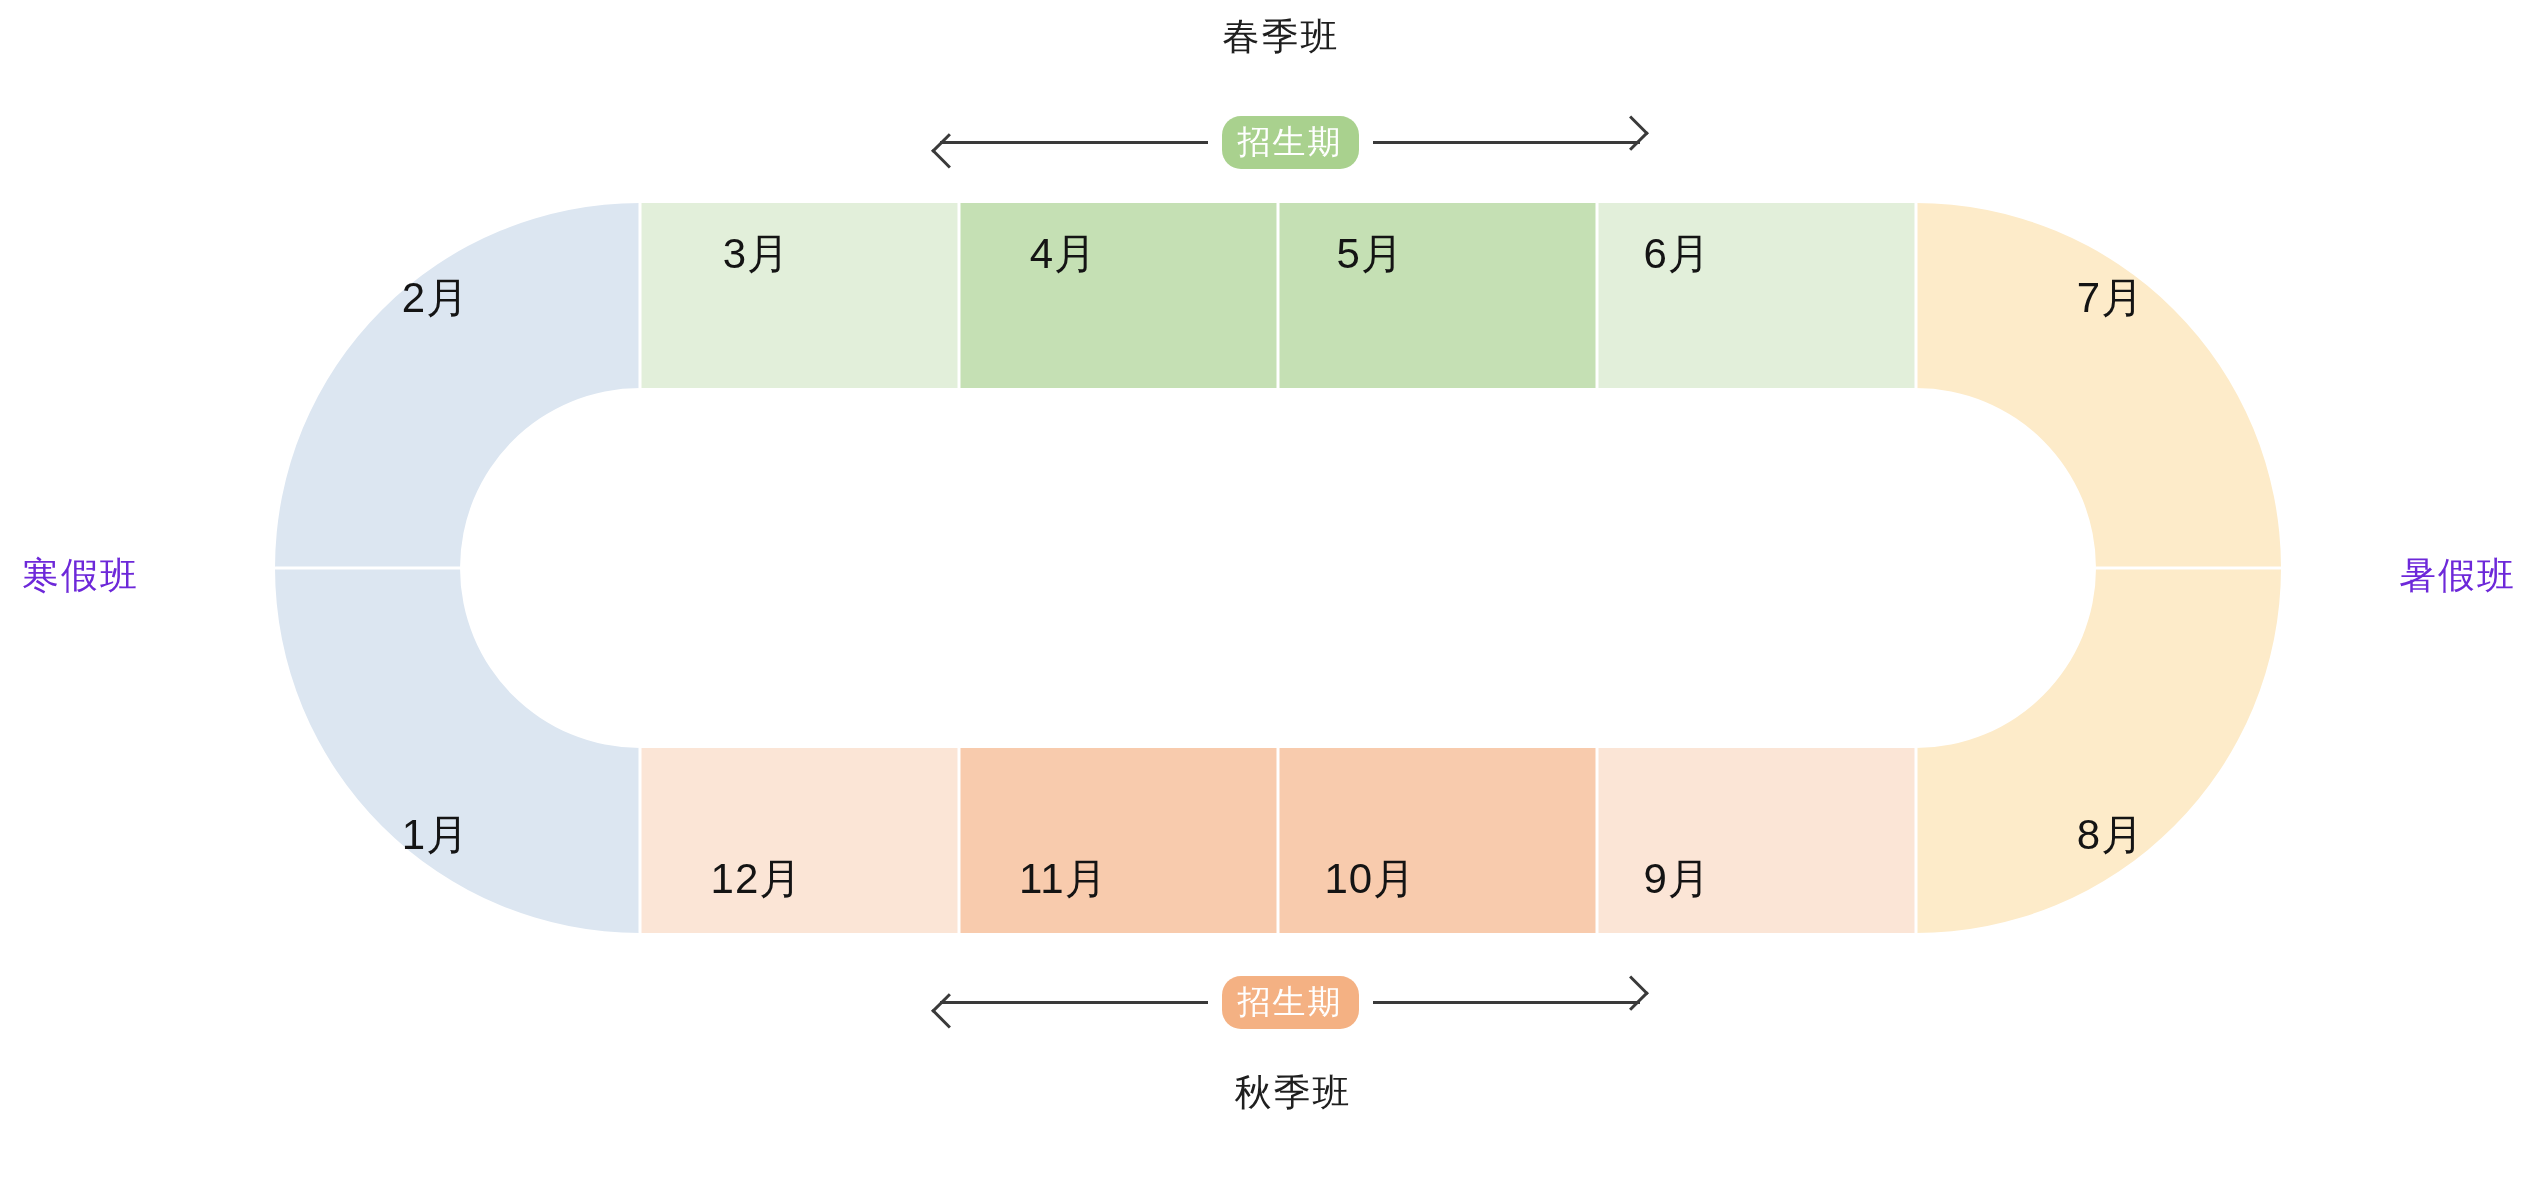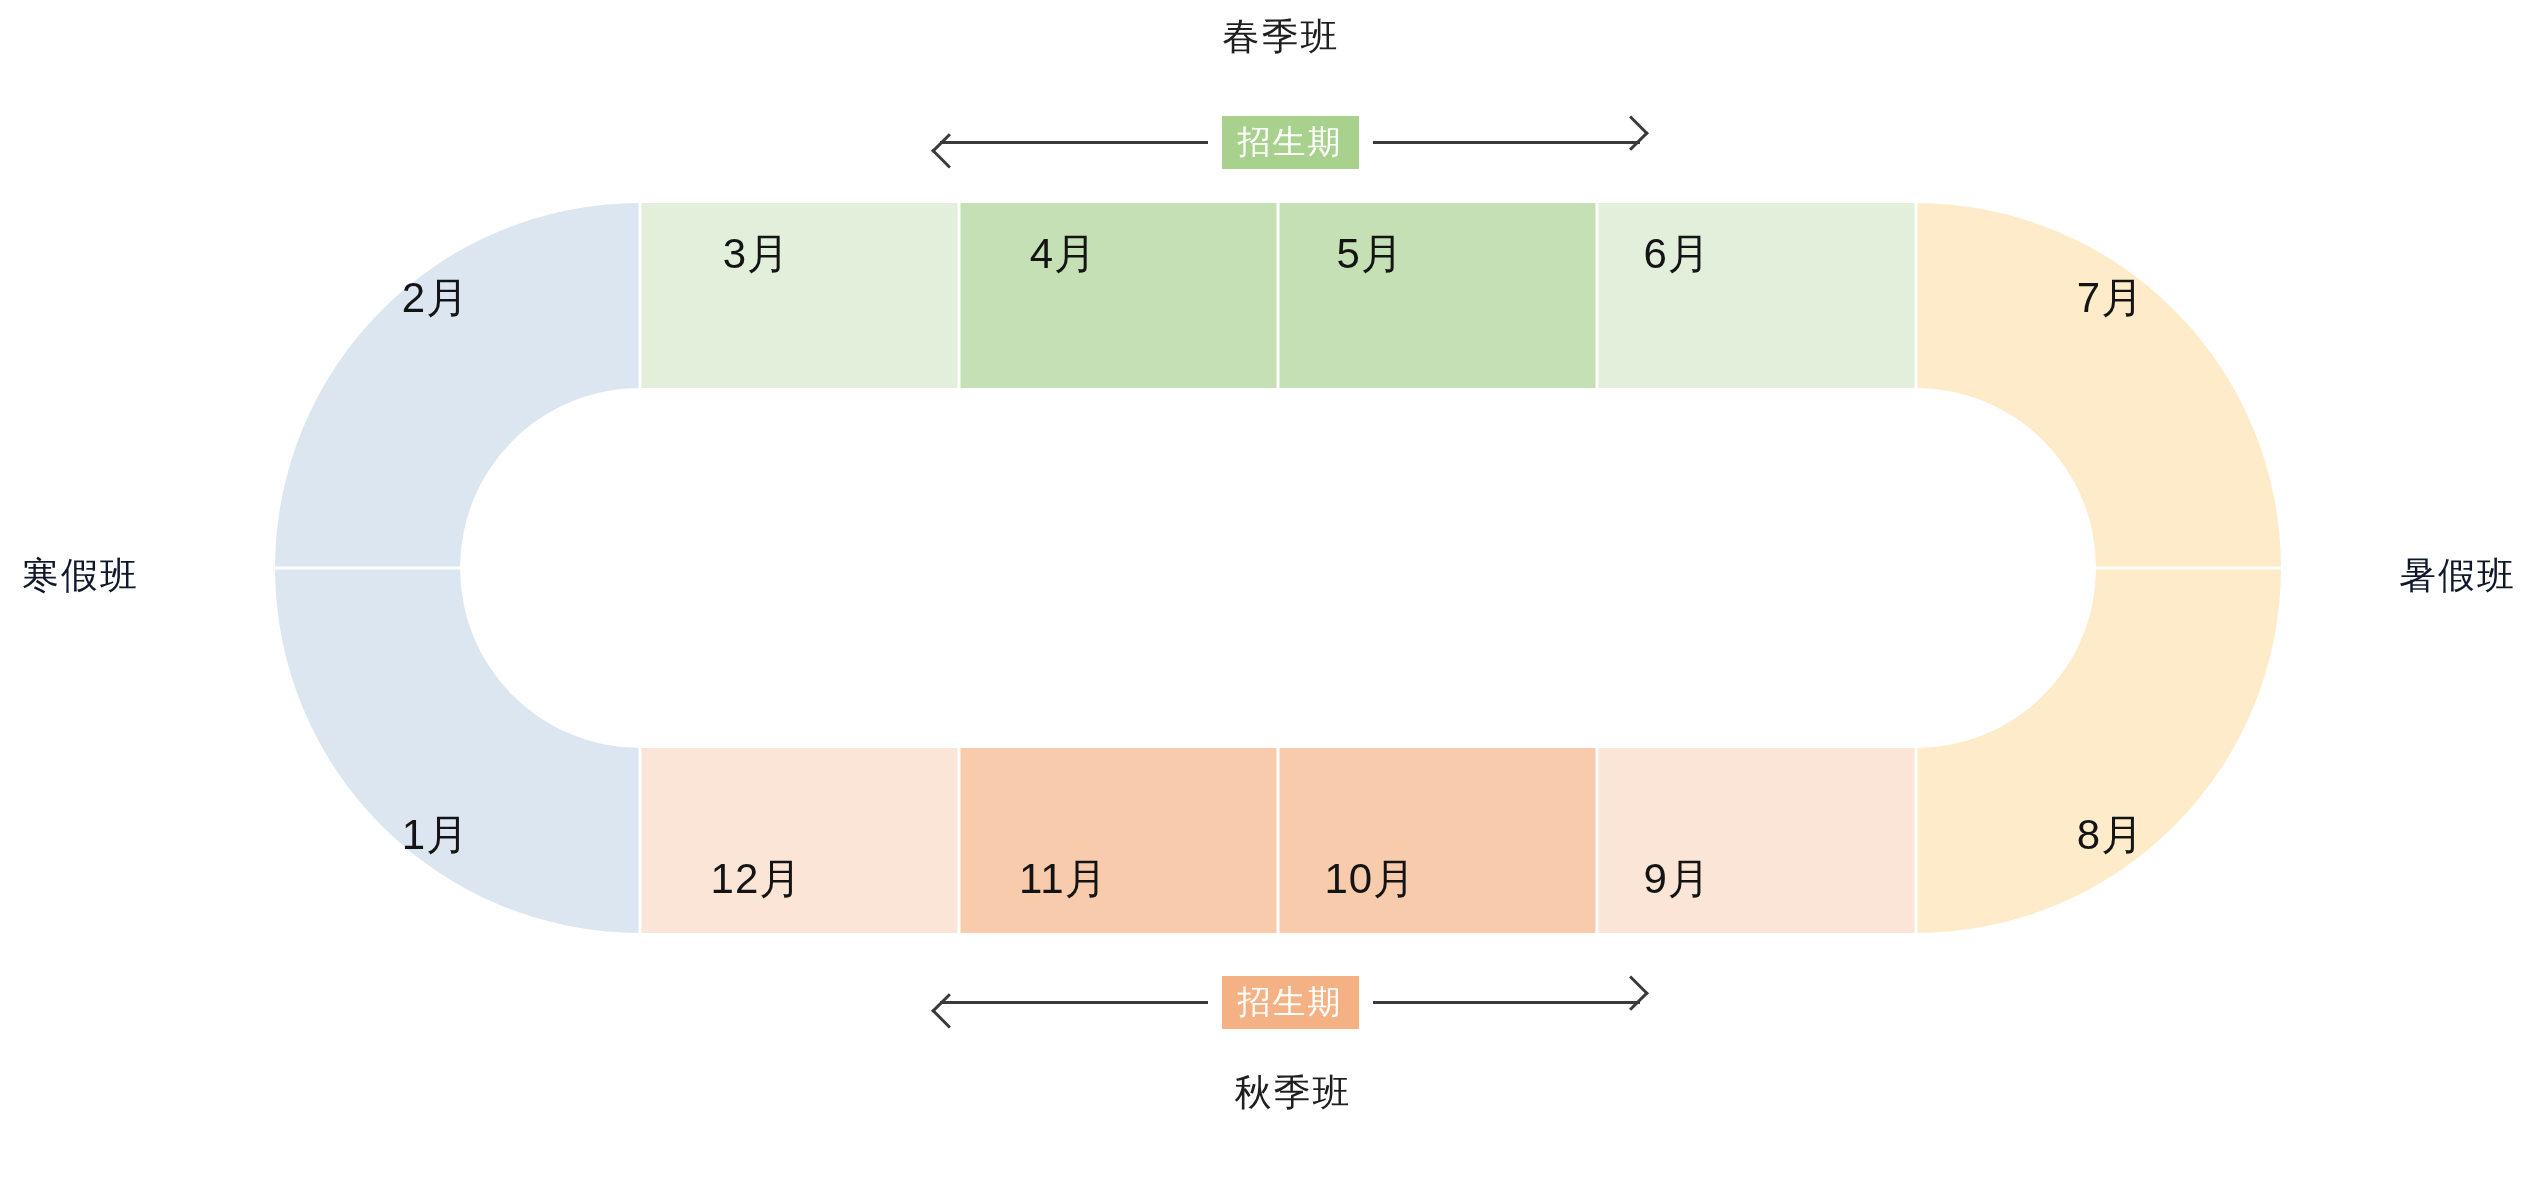--- a/index.html
+++ b/index.html
@@ -21,21 +21,21 @@
     color:#1f1f1f;
   }
   #caption-top{ top:12px;padding-left:12px; }
   #caption-bottom{ top:1068px;margin-left:24px; }
 
   
   .side-caption{
     position:absolute;
     font-size:37px;
     letter-spacing:2px;
-    color:#0f172a;
+    color:#6d28d9;
     top:551px;
   }
   #caption-left{ left:22px; }
   #caption-right{ right:22px; }
 
   
   .arrow-row{
     position:absolute;
     left:940px;
     width:700px;
@@ -76,20 +76,21 @@
 
   .badge{
     flex:0 0 auto;
     color:#ffffff;
     font-size:33px;
     letter-spacing:2px;
     padding:9px 16px 11px 16px;
     line-height:1;
     white-space:nowrap;
     margin:0 14px;
+    border-radius:19px;
   }
   #badge-spring{ background:#A9D18E; }
   #badge-autumn{ background:#F4B183; }
 
   
   #track{
     position:absolute;
     left:275px;
     top:203px;
     width:2006px;

